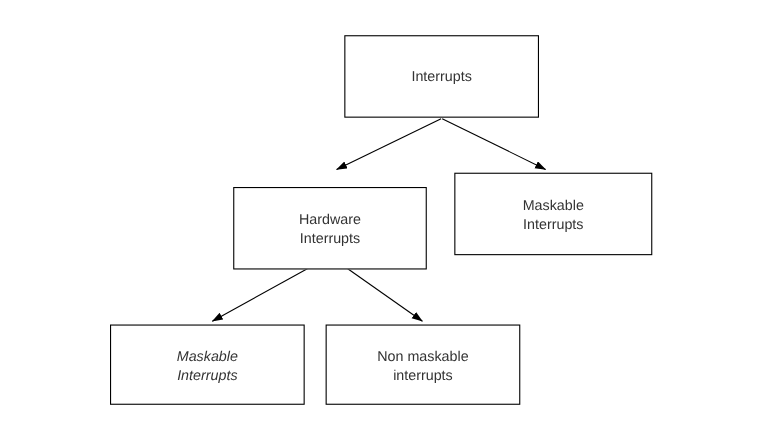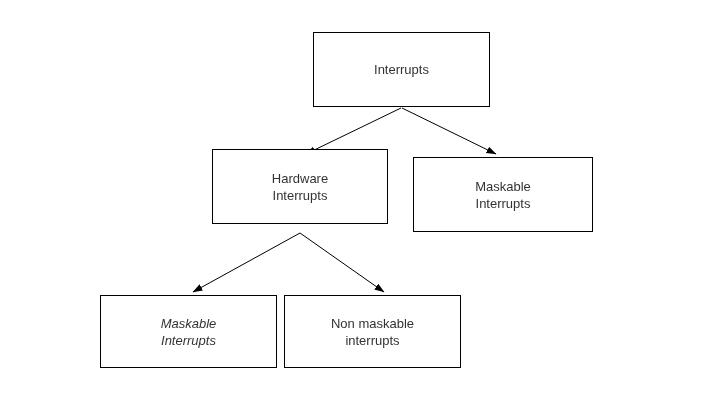--- a/index.html
+++ b/index.html
@@ -32,24 +32,24 @@
     justify-content: center;
   }
   .node-label {
     font-size: 13px;
     line-height: 17px;
     color: #333333;
     text-align: center;
     white-space: pre-line;
   }
   #node-interrupts   { left: 313px; top: 32px;  width: 177px; height: 75px; }
-  #node-hardware     { left: 212px; top: 149px; width: 176px; height: 75px; }
+  #node-hardware     { left: 212px; top: 170px; width: 176px; height: 75px; }
   #node-software     { left: 413px; top: 157px; width: 180px; height: 75px; }
   #node-maskable     { left: 100px; top: 295px; width: 177px; height: 73px; font-style: italic; }
-  #node-nonmaskable  { left: 284px; top: 295px; width: 177px; height: 73px; justify-content: center; }
+  #node-nonmaskable  { left: 296px; top: 295px; width: 177px; height: 73px; justify-content: center; }
 </style>
 </head>
 <body>
 
 <div class="canvas">
 
   <svg class="edges" viewBox="0 0 713 404">
     <defs>
       <marker id="arrow" markerWidth="11" markerHeight="8" refX="9.5" refY="3.5" orient="auto" markerUnits="userSpaceOnUse">
         <path d="M0,0 L10,3.5 L0,7 Z" fill="#000000"></path>

